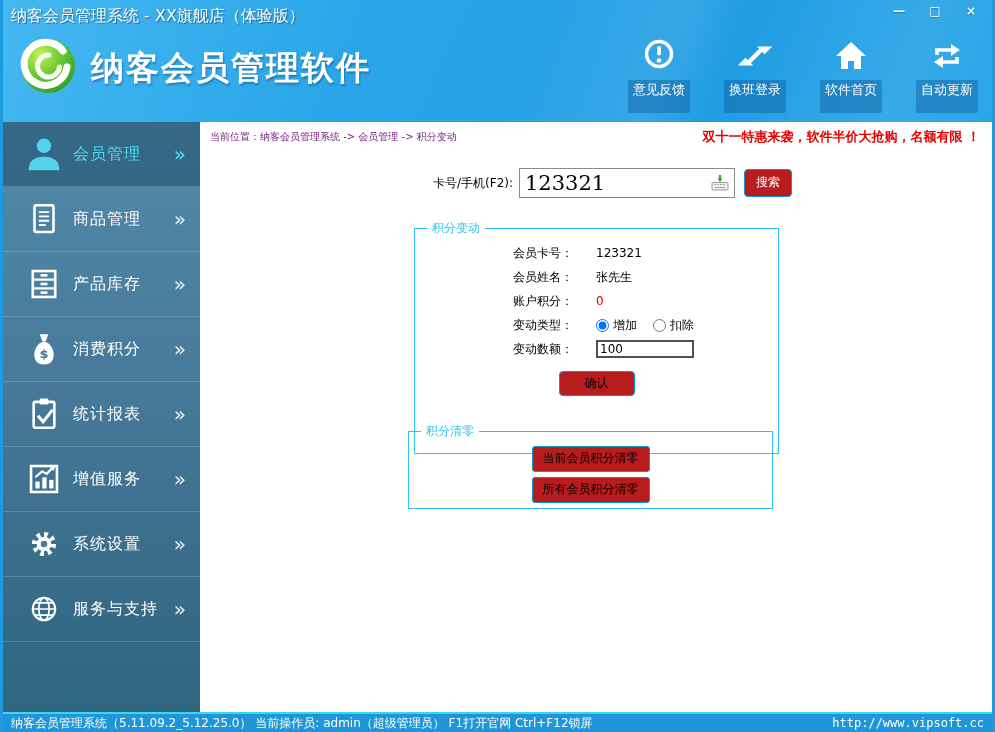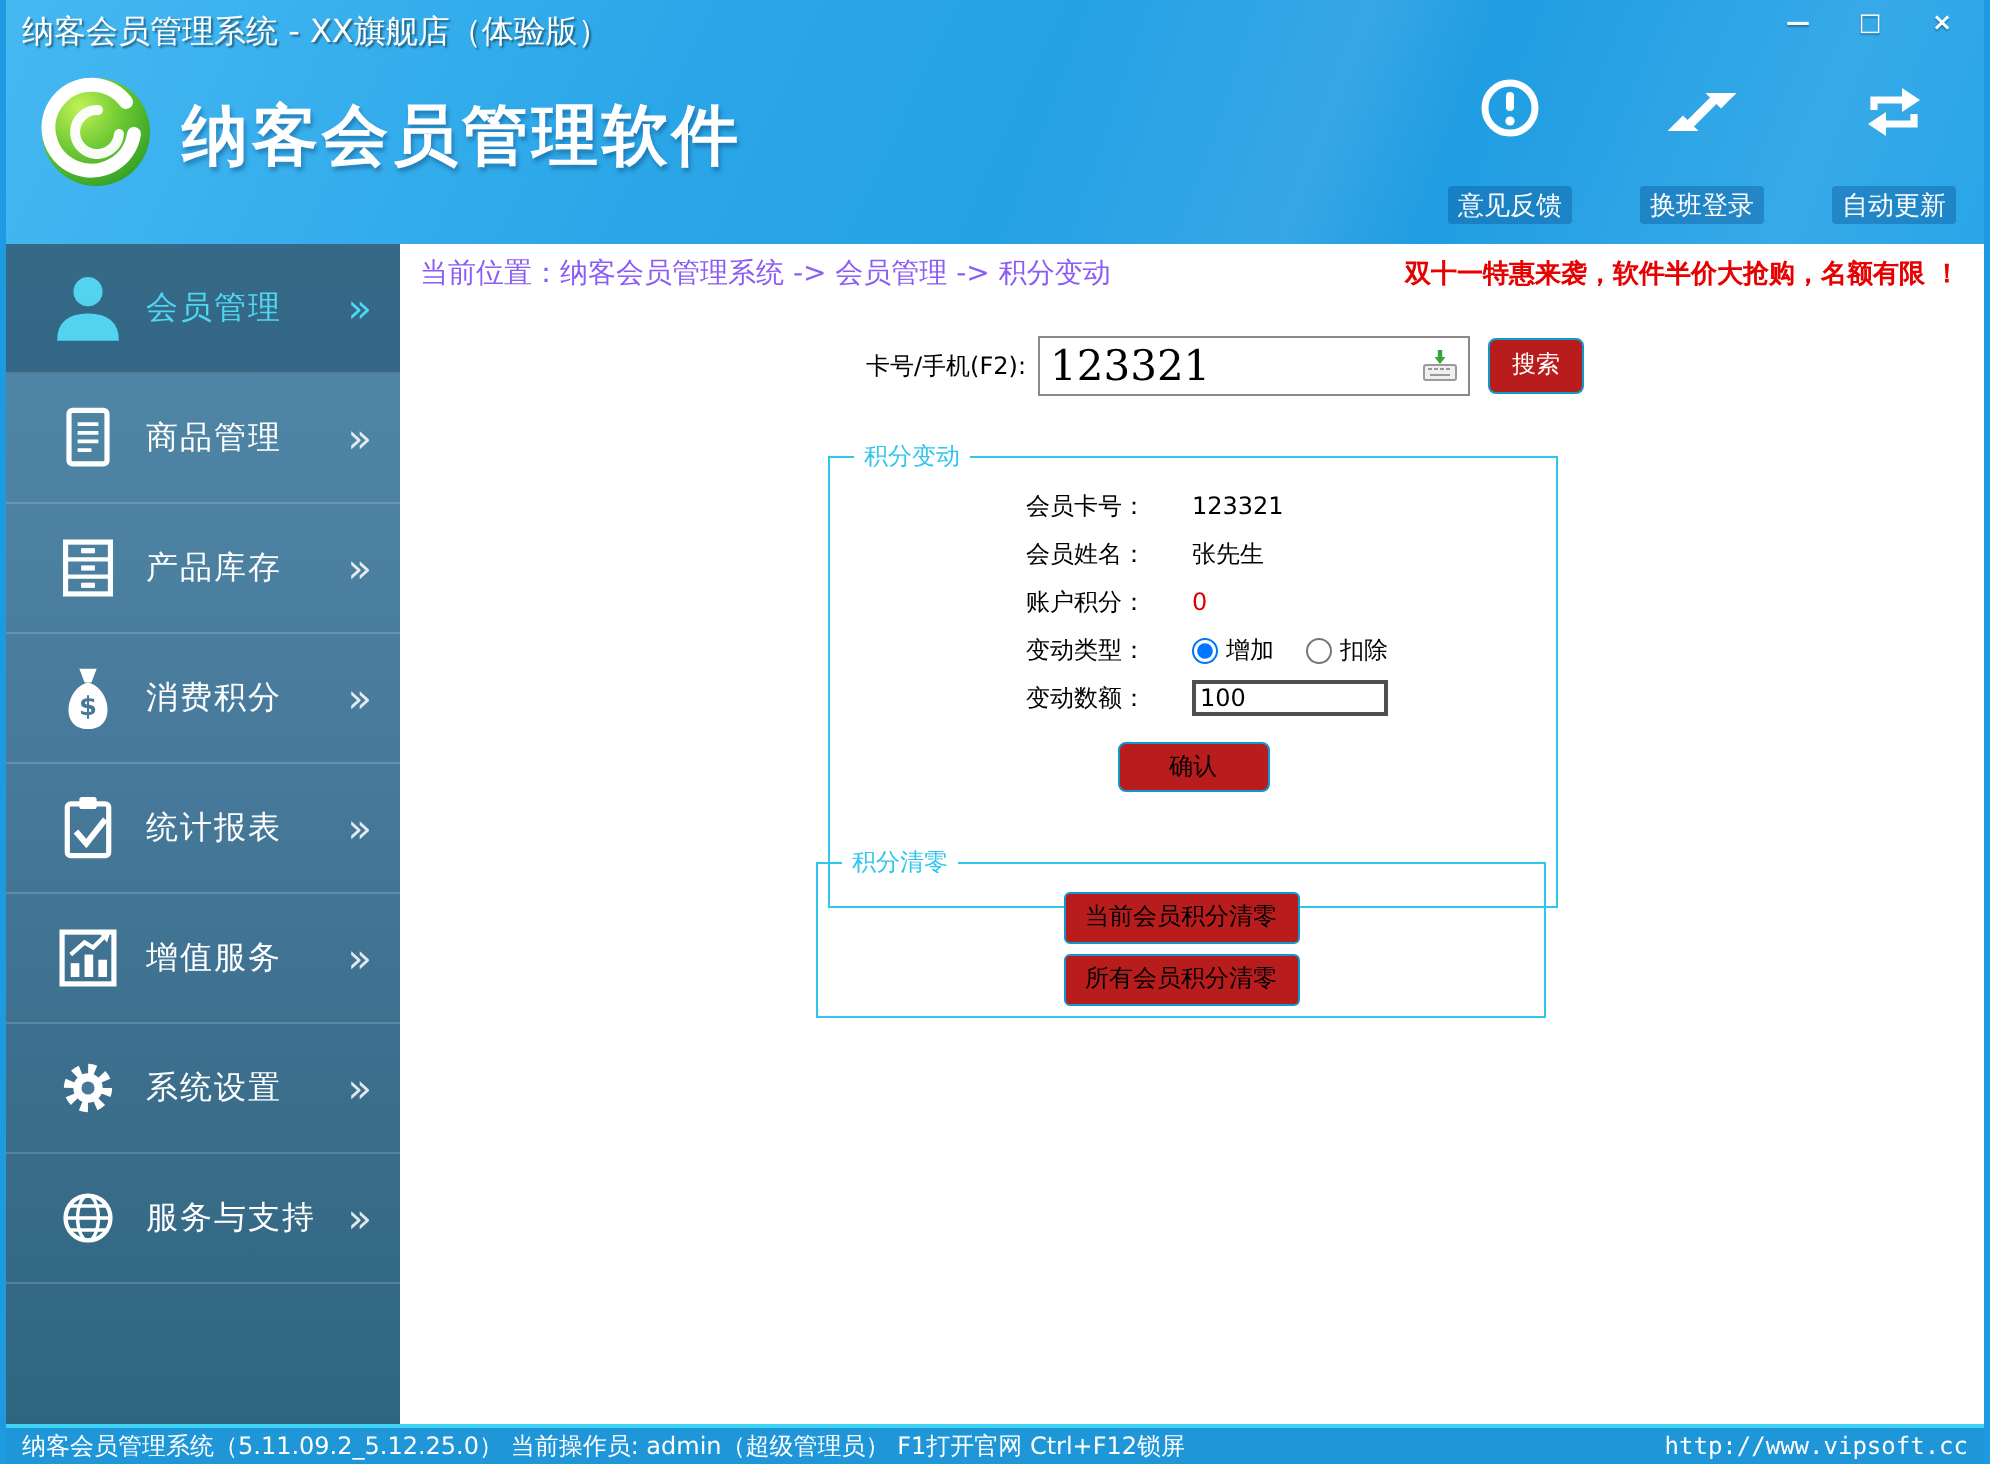--- a/index.html
+++ b/index.html
@@ -16,39 +16,39 @@
   .titlebar { position:absolute; top:0; left:0; right:0; height:26px; padding:6px 0 0 8px; }
   .title-text { color:#fff; font-size:16px; font-weight:normal; text-shadow:1px 1px 1px rgba(0,0,0,.45); }
   .win-controls { position:absolute; top:4px; right:8px; display:flex; gap:10px; }
   .win-btn { width:26px; height:16px; text-align:center; color:#fff; font-size:12px; line-height:15px;
       font-weight:bold; cursor:pointer; text-shadow:0 1px 1px rgba(0,0,0,.3); }
   .brand { position:absolute; left:16px; top:37px; display:flex; align-items:center; }
   .brand-title { margin-left:14px; color:#fff; font-size:33px; font-weight:bold; letter-spacing:2px;
       text-shadow:1px 2px 2px rgba(0,40,90,.35); }
   .header-actions { position:absolute; right:14px; top:38px; display:flex; gap:34px; }
   .h-action { display:flex; flex-direction:column; align-items:center; cursor:pointer; }
-  .h-action .h-label { margin-top:15px; color:#fff; font-size:13px; padding:1px 5px 0;
+  .h-action .h-label { margin-top:2px; color:#fff; font-size:13px; padding:1px 5px 14px;
       background:rgba(10,84,150,.40); border-radius:2px; white-space:nowrap; }
 
   
   .sidebar { position:absolute; left:0; top:122px; bottom:20px; width:197px;
       background:linear-gradient(180deg,#528aa8 0%,#47799a 45%,#3a6d8a 75%,#2e6680 100%); }
   .side-item { height:65px; display:flex; align-items:center; padding:0 14px 0 18px;
       border-bottom:1px solid rgba(255,255,255,.16); cursor:pointer; }
   .side-item.active { background:rgba(8,52,82,.38); }
   .side-icon { width:46px; display:flex; justify-content:center; }
   .side-label { color:#fff; font-size:16px; letter-spacing:1px; margin-left:6px; }
   .side-item.active .side-label { color:#4fd6f0; }
   .side-chev { margin-left:auto; color:rgba(255,255,255,.85); font-size:20px; line-height:1; }
   .side-item.active .side-chev { color:#4fd6f0; }
 
   
   .main { position:absolute; left:197px; right:0; top:122px; bottom:20px; background:#fff; font-size:12px; }
   .crumb-row { height:30px; display:flex; align-items:center; justify-content:space-between; padding:0 12px 0 10px; }
-  .breadcrumb { color:#8b5cf6; font-size:14px;text-align:right; }
+  .breadcrumb { color:#701a75; font-size:10px;text-align:right; }
   .promo { color:#e60000; font-size:13px; font-weight:bold; }
 
   .search-row { position:absolute; top:46px; left:12px; display:flex; align-items:center; padding-left:221px; }
   .search-label { font-size:12px; color:#000; margin-right:6px; }
   .search-box { width:216px; height:30px; border:1px solid #8a8a8a; background:#fff;
       display:flex; align-items:center; padding:0 5px; }
   .search-box input { border:none; outline:none; flex:1; min-width:0; height:26px;
       font-family:"DejaVu Serif","Liberation Serif",serif; font-size:21px; color:#000; }
   .kb-icon { margin-left:4px; cursor:pointer; display:flex; }
   .btn-cyan { background:#b91c1c; border:1px solid #1197c8; border-radius:3px; color:#000;
@@ -132,20 +132,28 @@
             <path d="M11 25 L25 11" stroke="#fff" stroke-width="4.5"></path>
             <polygon points="33,3 33,14 22,14" fill="#fff" transform="rotate(45 27.5 8.5)"></polygon>
             <polygon points="3,33 3,22 14,22" fill="#fff" transform="rotate(45 8.5 27.5)"></polygon>
           </svg>
         </span>
         <span class="h-label">换班登录</span>
       </div>
       <div class="h-action">
         <span>
           <svg width="36" height="36" viewBox="0 0 36 36">
+            <path d="M18 4 L33 18 H28 V31 H21 V23 H15 V31 H8 V18 H3 Z" fill="#fff"></path>
+          </svg>
+        </span>
+        <span class="h-label">软件首页</span>
+      </div>
+      <div class="h-action">
+        <span>
+          <svg width="36" height="36" viewBox="0 0 36 36">
             <path d="M8 17 V12 H23" stroke="#fff" stroke-width="3.6" fill="none"></path>
             <polygon points="22,6 22,18 31,12" fill="#fff"></polygon>
             <path d="M28 19 V24 H13" stroke="#fff" stroke-width="3.6" fill="none"></path>
             <polygon points="14,18 14,30 5,24" fill="#fff"></polygon>
           </svg>
         </span>
         <span class="h-label">自动更新</span>
       </div>
     </div>
   </div>

